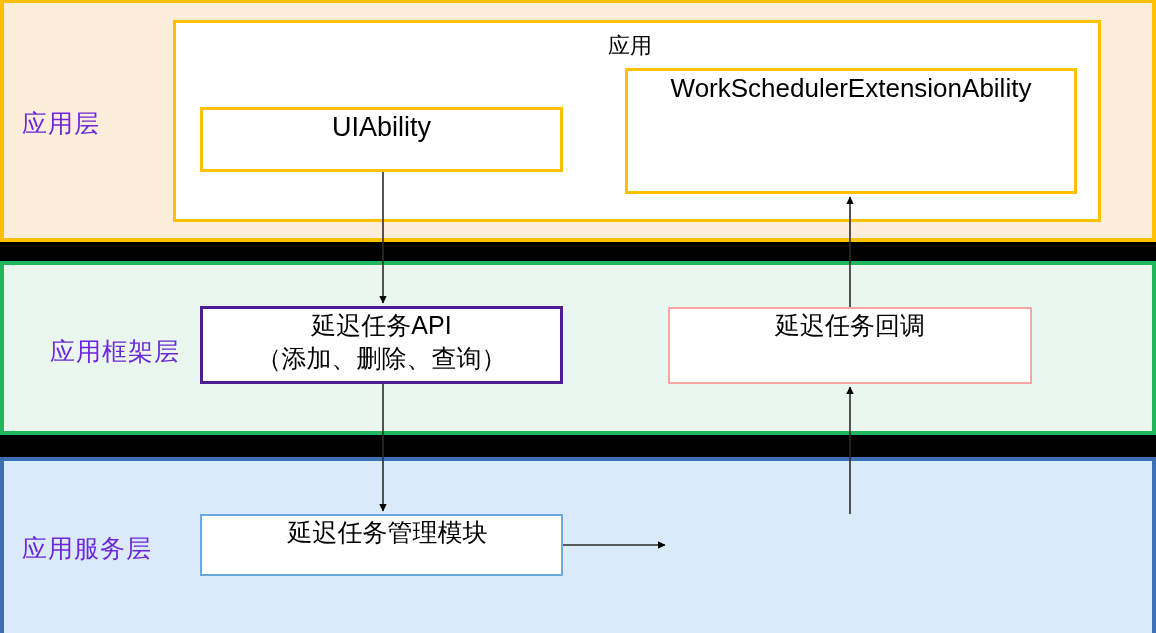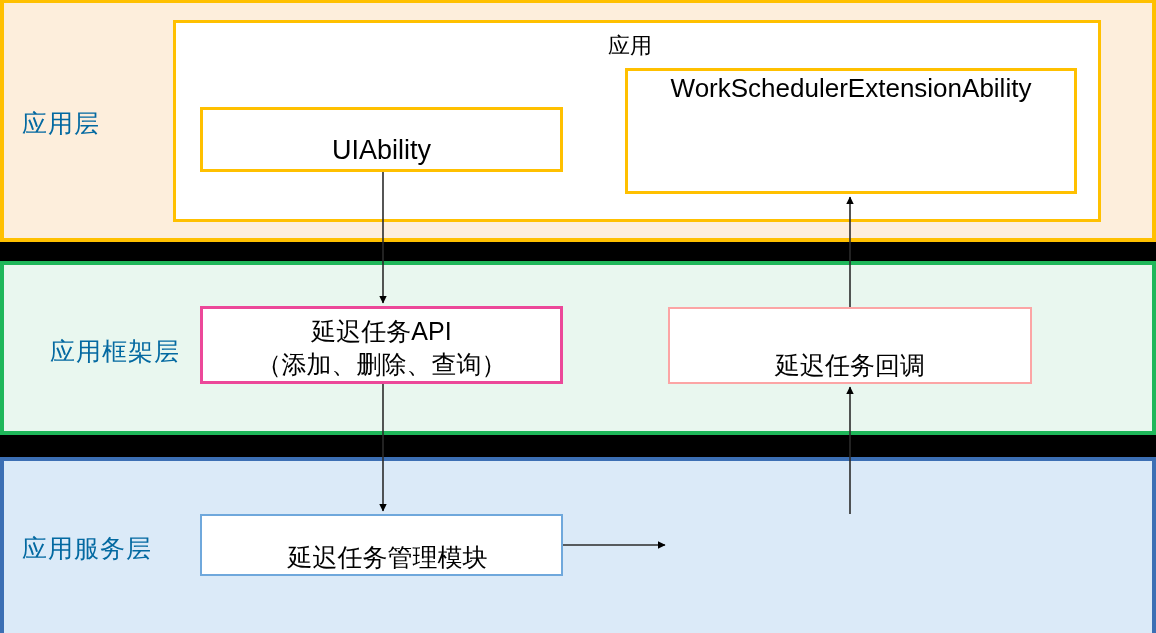--- a/index.html
+++ b/index.html
@@ -44,37 +44,37 @@
     height: 176px;
     background: #DBEAF8;
     border: 4px solid #3C6FB4;
     border-bottom-width: 0px;
   }
 
   .layer-title {
     position: absolute;
     left: 18px;
     font-size: 25px;
-    color: #0369a1;
+    color: #6d28d9;
     letter-spacing: 1px;
     white-space: nowrap;
   }
   .layer-app .layer-title   { top: 104px; }
   .layer-framework .layer-title { top: 70px; margin-left: 28px; }
   .layer-service .layer-title   { top: 71px; }
 
   
   .box {
     position: absolute;
     box-sizing: border-box;
     background: #FFFFFF;
     display: flex;
     flex-direction: column;
     align-items: center;
-    justify-content: flex-end;
+    justify-content: flex-start;
     text-align: center;
     color: #000000;
     line-height: 1.32;
   }
 
   
   .app-container {
     left: 173px;
     top: 20px;
     width: 928px;
@@ -108,21 +108,21 @@
     font-size: 26px;
     justify-content: space-between;
   }
   .box-workscheduler .line { display: block; }
 
   .box-api {
     left: 200px;
     top: 306px;
     width: 363px;
     height: 78px;
-    border: 3px solid #ec4899;
+    border: 3px solid #4c1d95;
     font-size: 25px;
   }
   .box-callback {
     left: 668px;
     top: 307px;
     width: 364px;
     height: 77px;
     border: 2px solid #fca5a5;
     font-size: 25px;
   }

